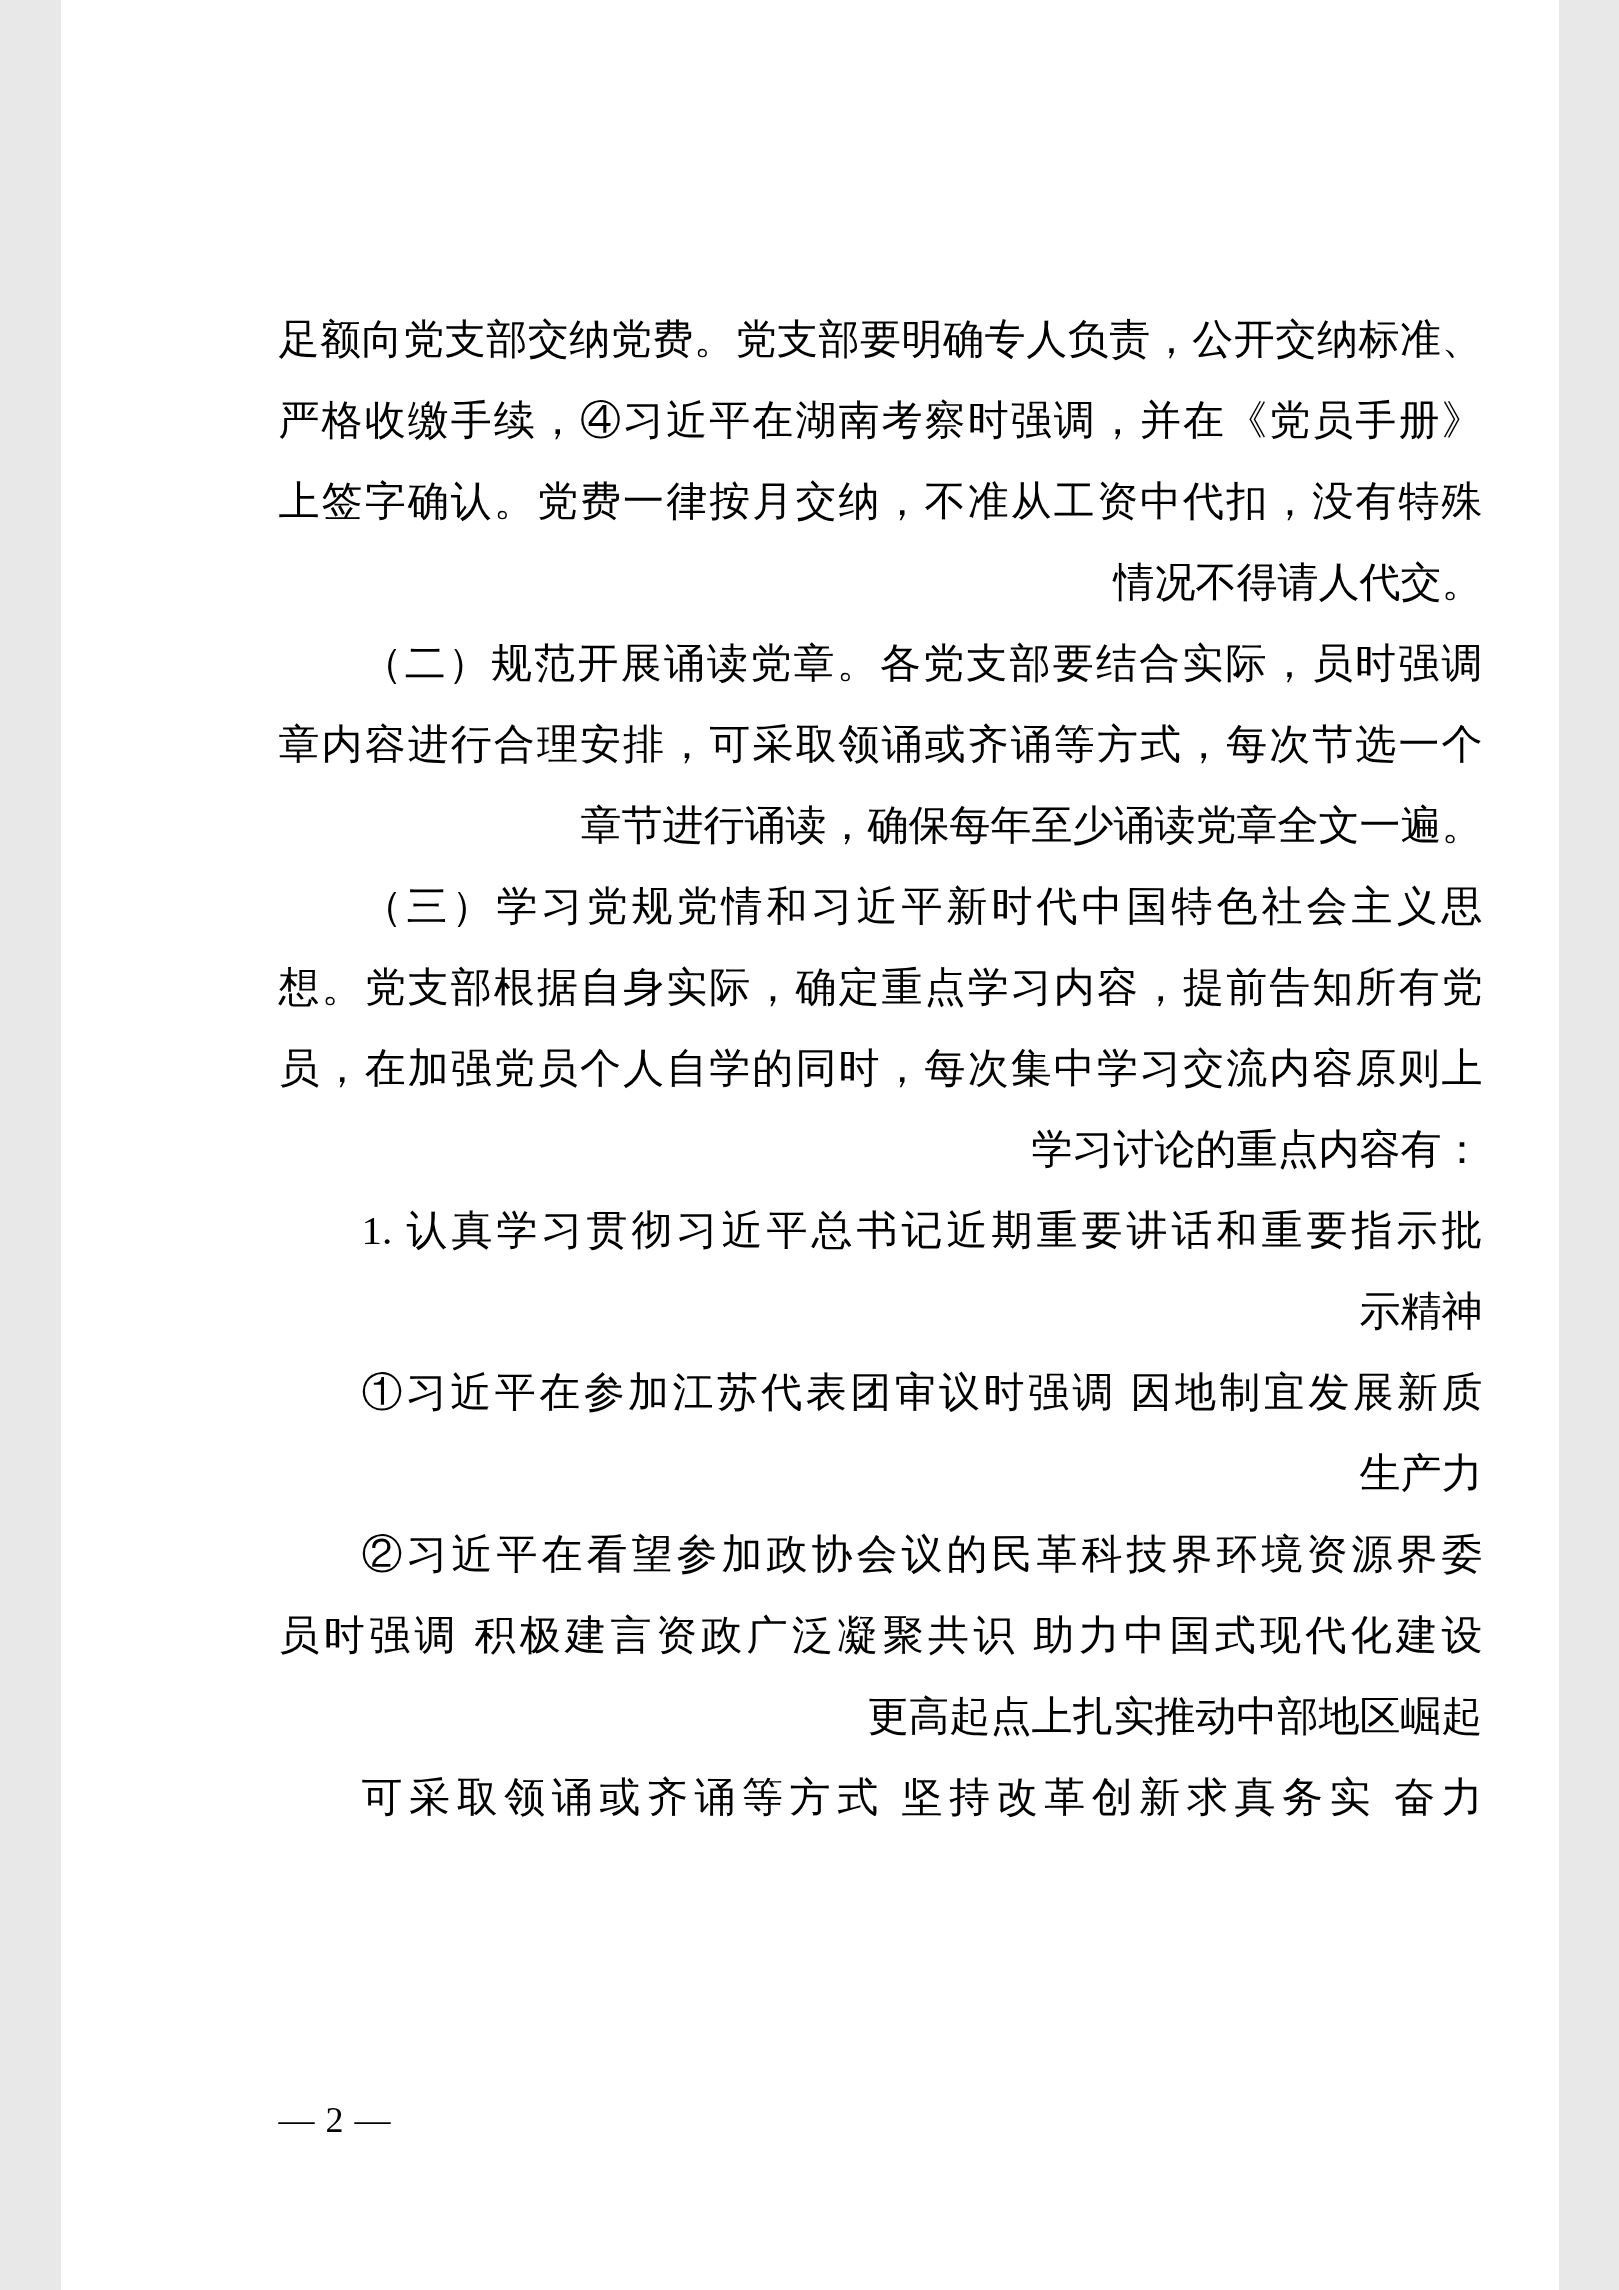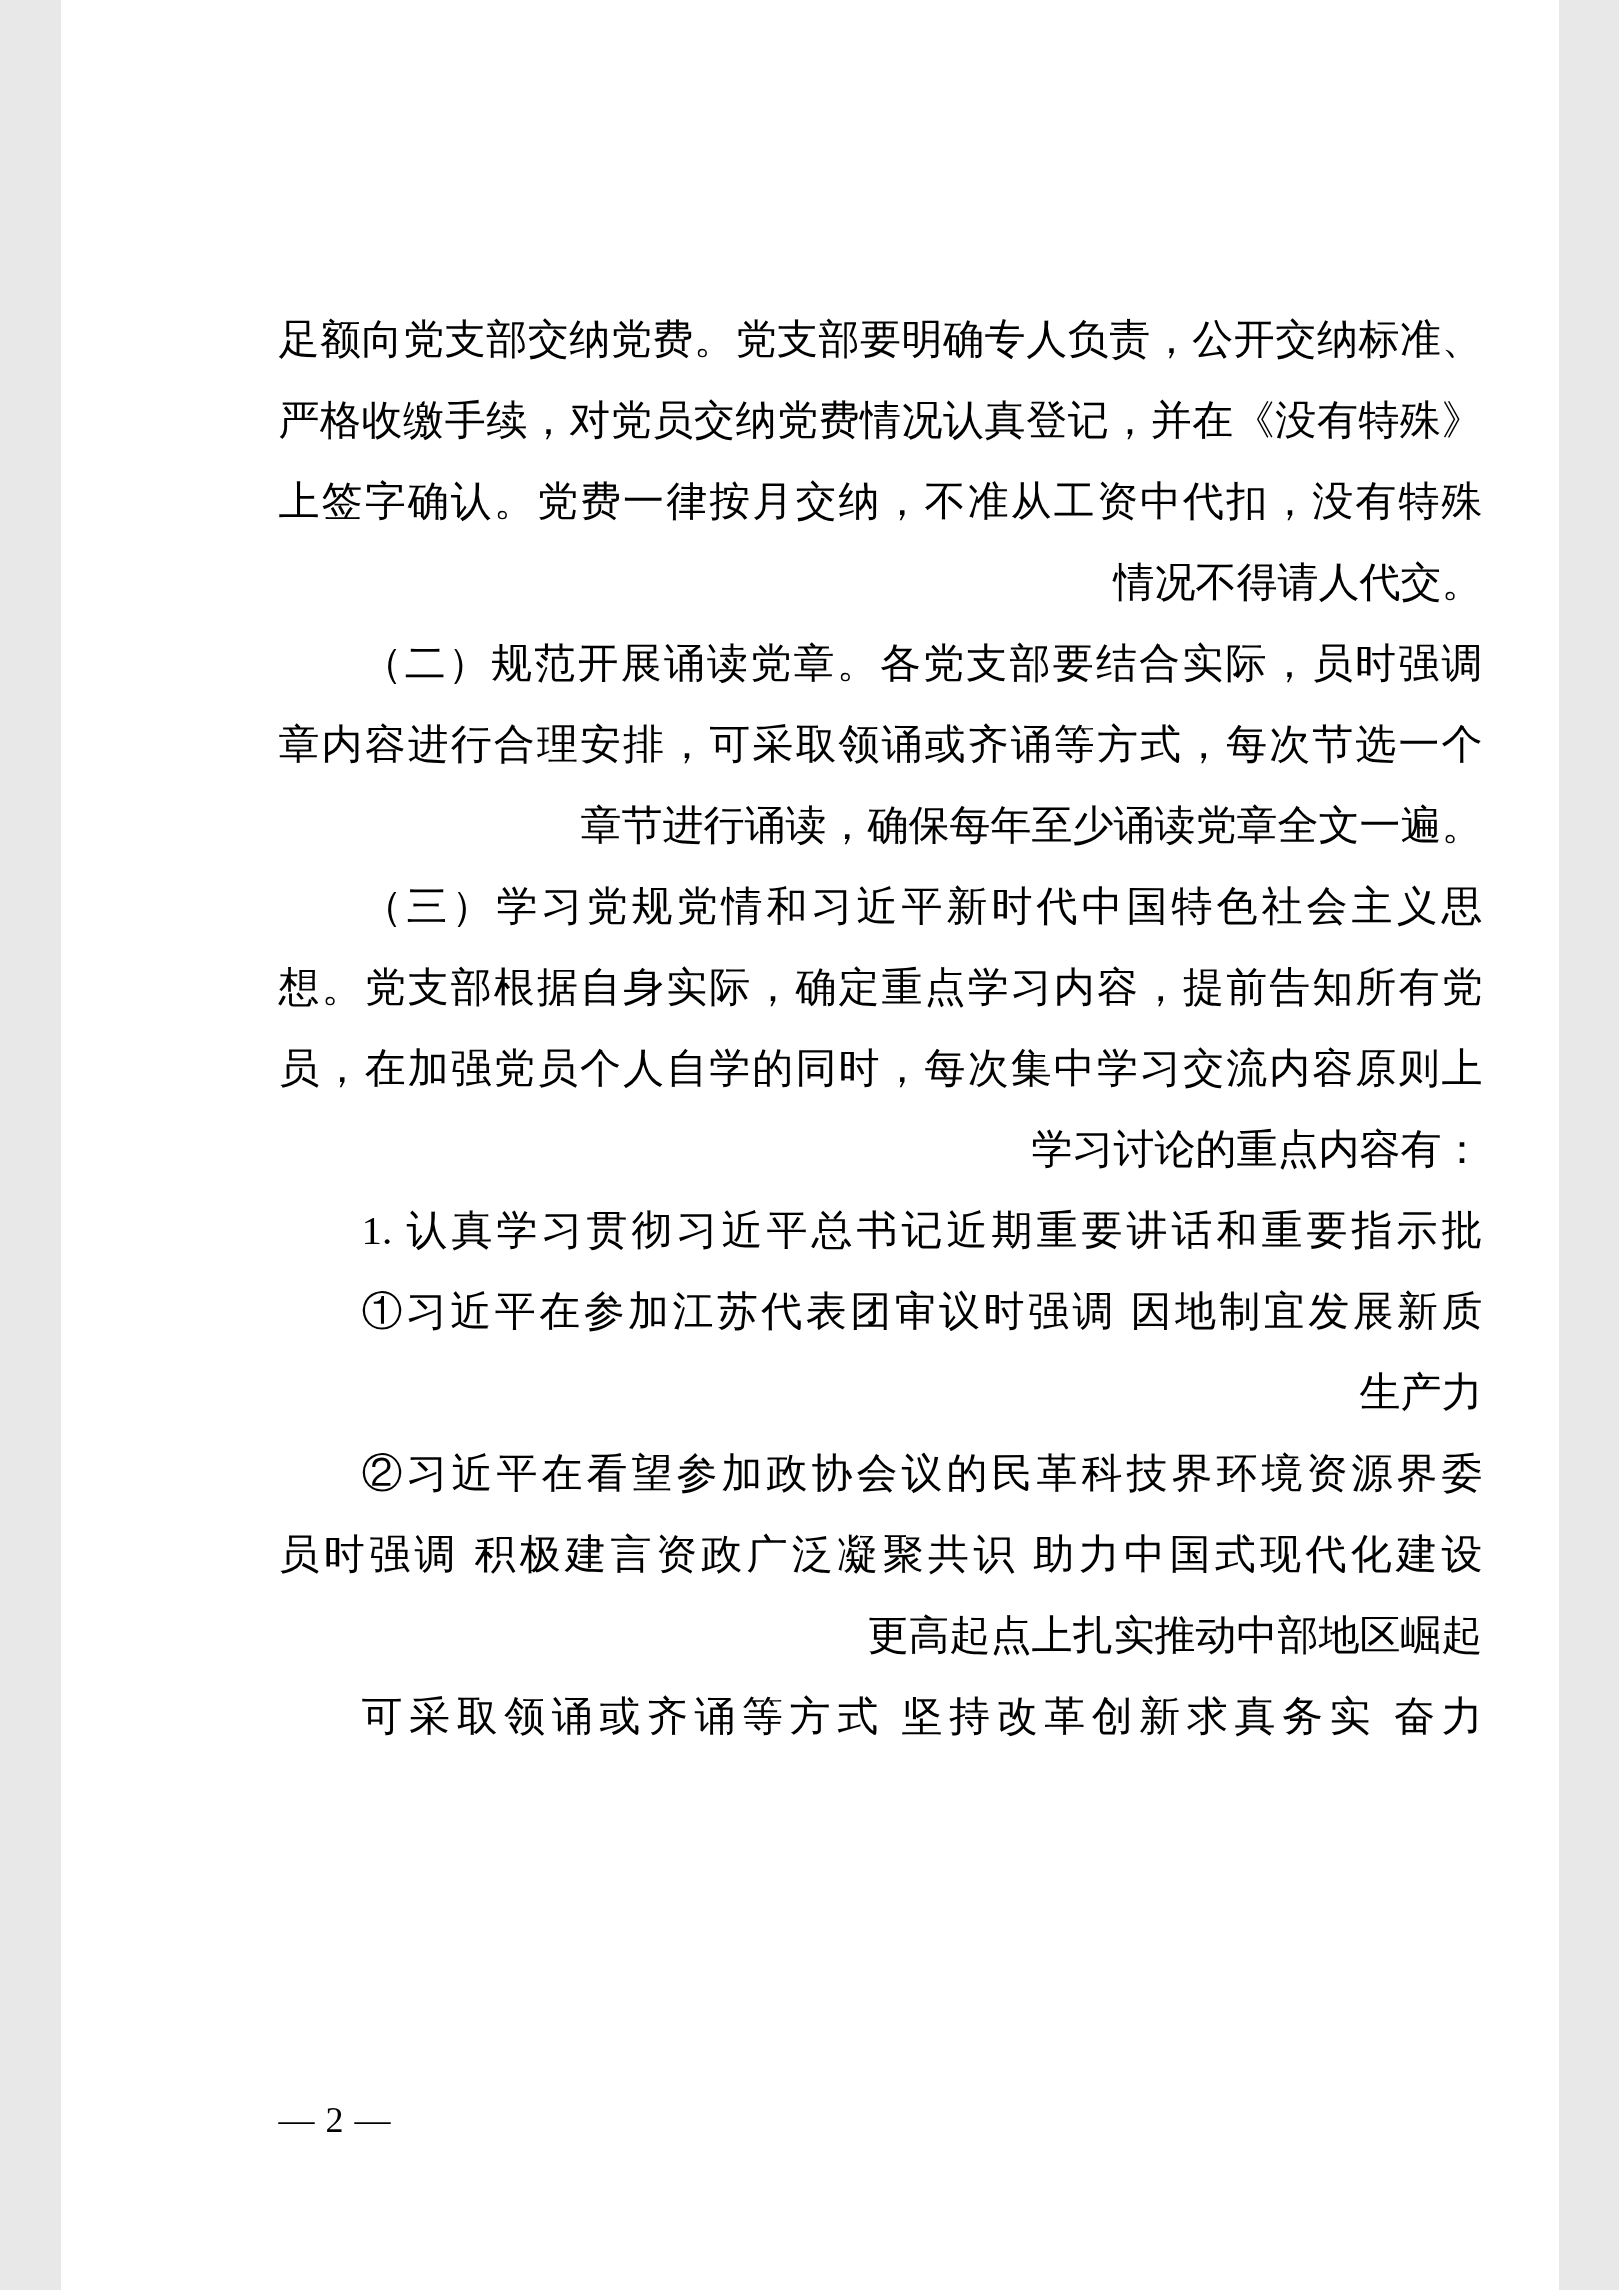--- a/index.html
+++ b/index.html
@@ -41,31 +41,32 @@
     letter-spacing:1px;
   }
 </style>
 </head>
 <body>
 
 <div class="page">
 
   <div class="textblock">
     <div class="line full">足额向党支部交纳党费。党支部要明确专人负责，公开交纳标准、</div>
-    <div class="line full">严格收缴手续，对党员交纳党费情况认真登记，并在《没有特殊》</div>
+    <div class="line full">严格收缴手续，④习近平在湖南考察时强调，并在《党员手册》</div>
     <div class="line full">上签字确认。党费一律按月交纳，不准从工资中代扣，没有特殊</div>
     <div class="line">情况不得请人代交。</div>
     <div class="line full indent">（二）规范开展诵读党章。各党支部要结合实际，员时强调</div>
     <div class="line full">章内容进行合理安排，可采取领诵或齐诵等方式，每次节选一个</div>
     <div class="line">章节进行诵读，确保每年至少诵读党章全文一遍。</div>
     <div class="line full indent">（三）学习党规党情和习近平新时代中国特色社会主义思</div>
     <div class="line full">想。党支部根据自身实际，确定重点学习内容，提前告知所有党</div>
     <div class="line full">员，在加强党员个人自学的同时，每次集中学习交流内容原则上</div>
     <div class="line">学习讨论的重点内容有：</div>
     <div class="line full indent bold">1. 认真学习贯彻习近平总书记近期重要讲话和重要指示批</div>
+    <div class="line bold">示精神</div>
     <div class="line full indent">①习近平在参加江苏代表团审议时强调 因地制宜发展新质</div>
     <div class="line">生产力</div>
     <div class="line full indent">②习近平在看望参加政协会议的民革科技界环境资源界委</div>
     <div class="line full">员时强调 积极建言资政广泛凝聚共识 助力中国式现代化建设</div>
     <div class="line">更高起点上扎实推动中部地区崛起</div>
     <div class="line full indent">可采取领诵或齐诵等方式 坚持改革创新求真务实 奋力</div>
   </div>
 
   <div class="footer">
     <span>— 2 —</span>

